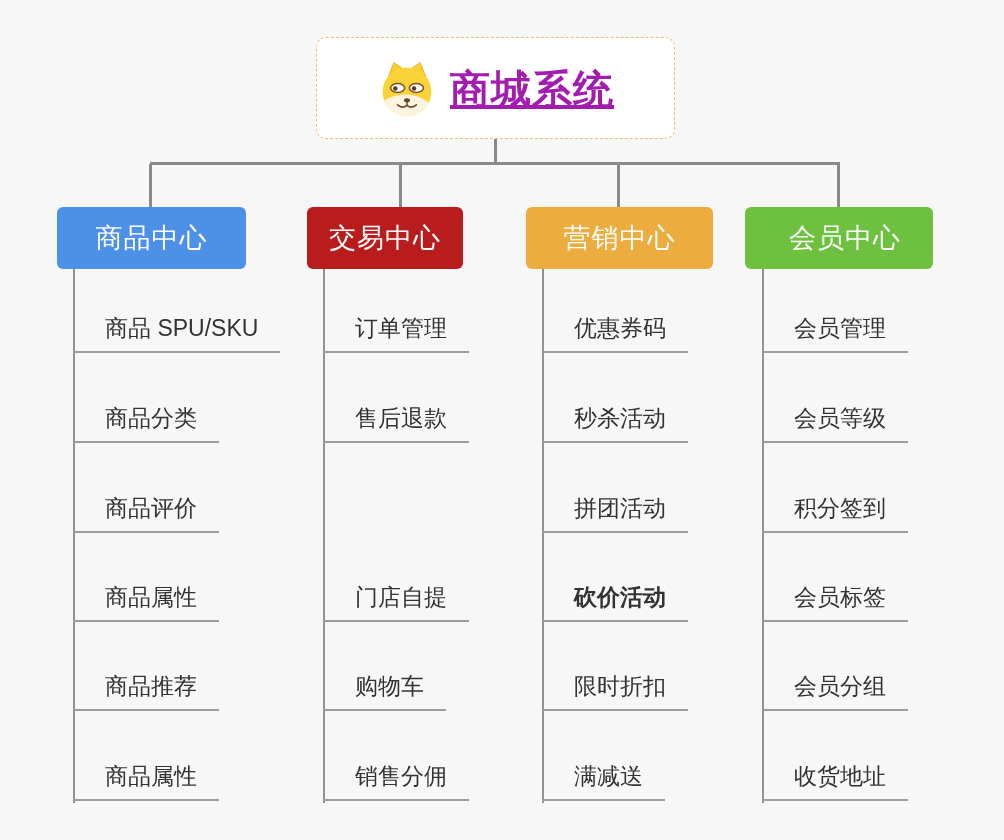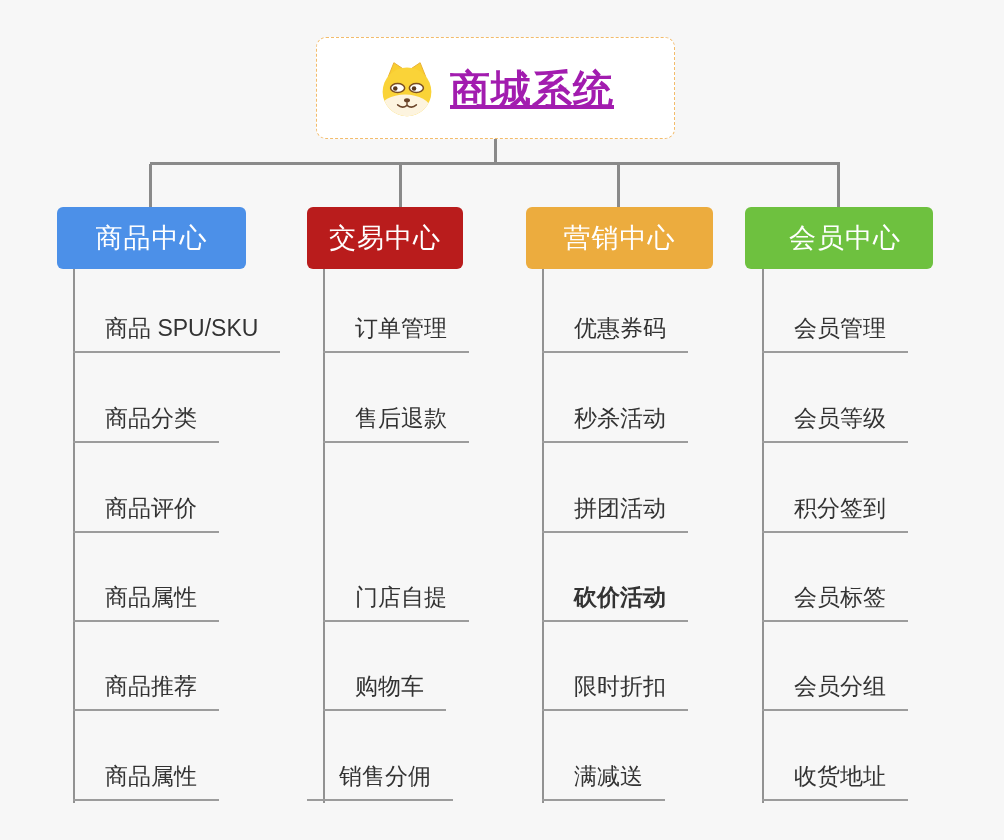--- a/index.html
+++ b/index.html
@@ -120,21 +120,21 @@
   <div class="item" style="left:73px; top:405px;">商品分类</div>
   <div class="item" style="left:73px; top:495px;">商品评价</div>
   <div class="item" style="left:73px; top:584px;">商品属性</div>
   <div class="item" style="left:73px; top:673px;">商品推荐</div>
   <div class="item" style="left:73px; top:763px;">商品属性</div>
 
   <div class="item" style="left:323px; top:315px;">订单管理</div>
   <div class="item" style="left:323px; top:405px;">售后退款</div>
   <div class="item" style="left:323px; top:584px;">门店自提</div>
   <div class="item" style="left:323px; top:673px;">购物车</div>
-  <div class="item" style="left:307px; top:763px;">销售分佣</div>
+  <div class="item" style="left:323px; top:763px;">销售分佣</div>
 
   <div class="item" style="left:542px; top:315px;">优惠券码</div>
   <div class="item" style="left:542px; top:405px;">秒杀活动</div>
   <div class="item" style="left:542px; top:495px;">拼团活动</div>
   <div class="item" style="left:542px; top:584px;font-weight:bold;">砍价活动</div>
   <div class="item" style="left:542px; top:673px;">限时折扣</div>
   <div class="item" style="left:542px; top:763px;">满减送</div>
 
   <div class="item" style="left:762px; top:315px;">会员管理</div>
   <div class="item" style="left:762px; top:405px;">会员等级</div>

